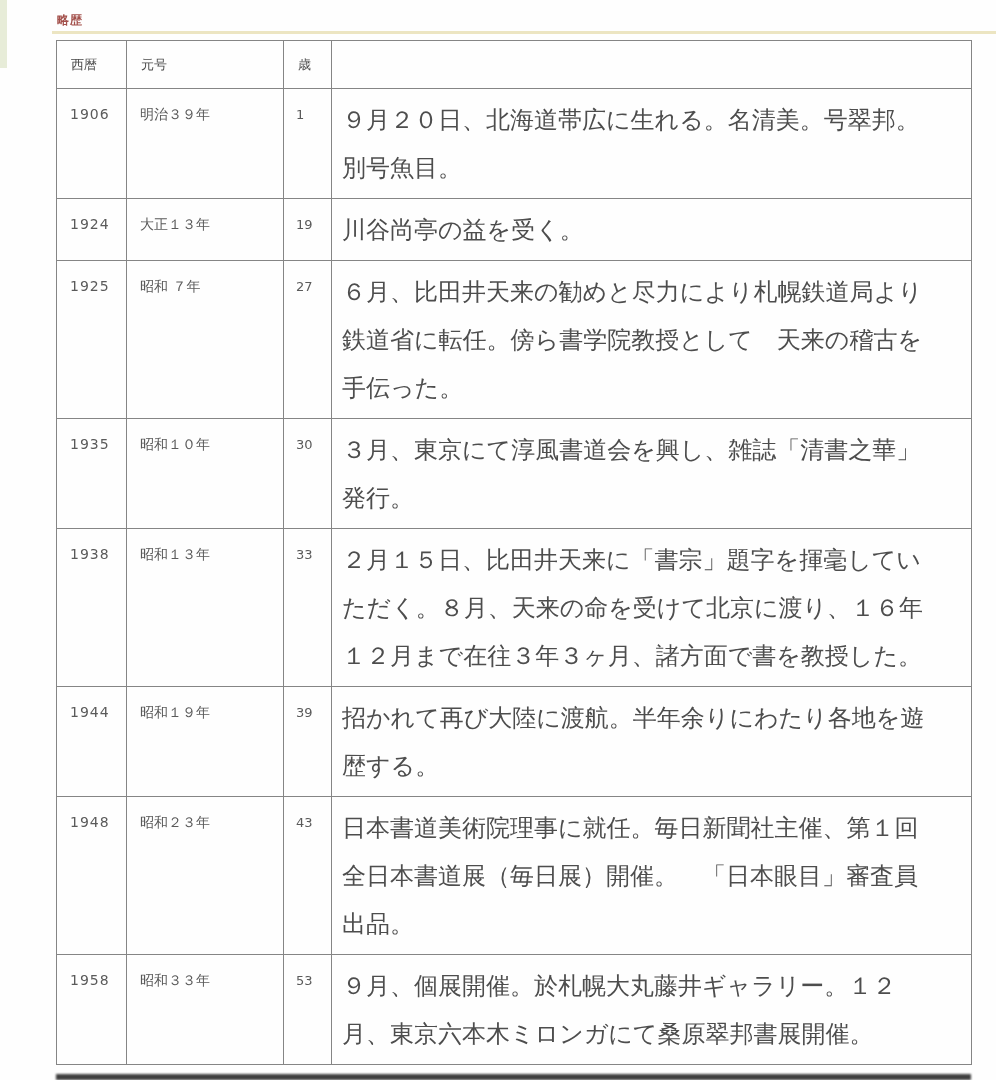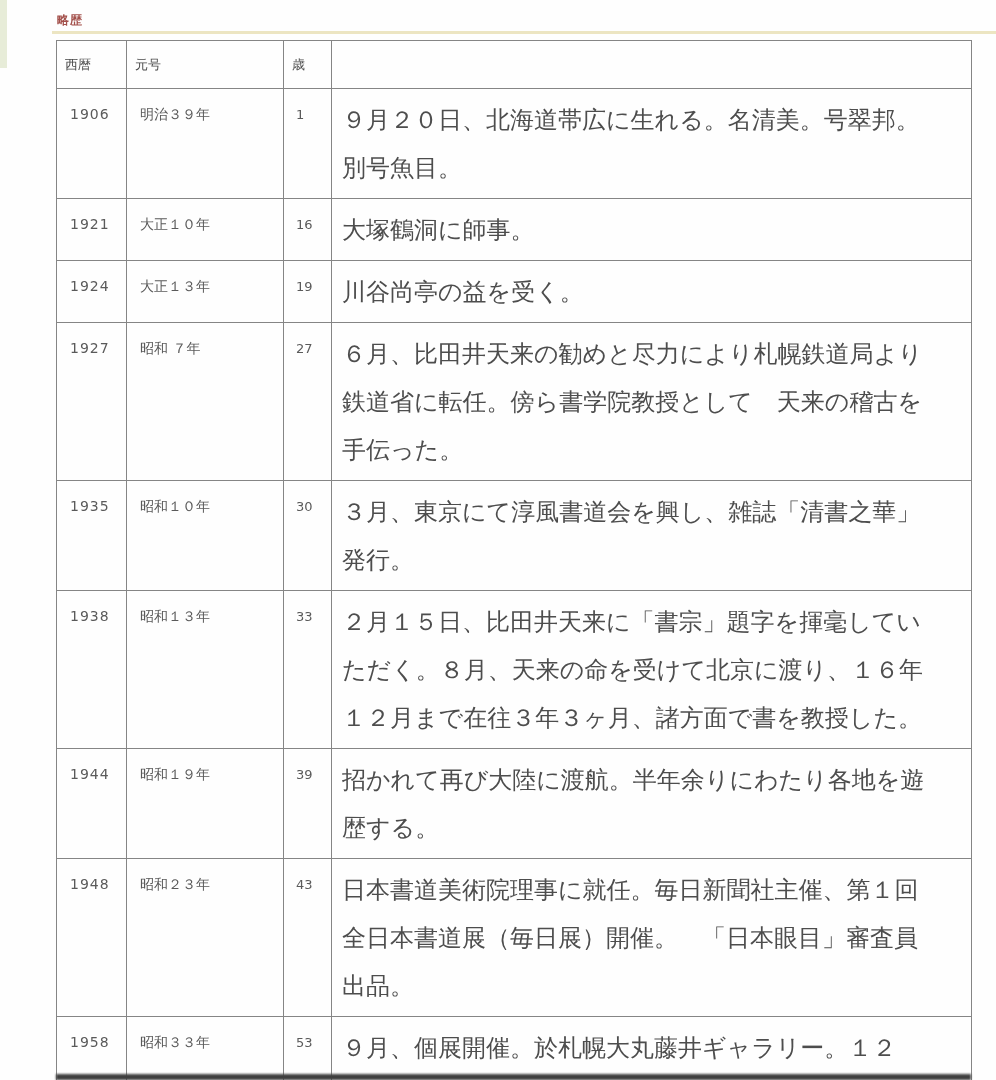--- a/index.html
+++ b/index.html
@@ -61,21 +61,21 @@
   col.c-desc { width: 640px; }
 
   th, td { border: 1px solid var(--border); }
 
   th {
     height: 48px;
     font-size: 13px;
     font-weight: normal;
     color: #4a4a4a;
     text-align: left;
-    padding-left: 8px;
+    padding-left: 14px;
     vertical-align: middle;
     margin-left: 44px;
   }
 
   td { vertical-align: top; }
 
   .year-cell {
     font-size: 14px;
     color: var(--subtext);
     padding: 17px 0 13px 13px;
@@ -136,36 +136,30 @@
     </thead>
     <tbody>
   <tr>
     <td class="year-cell">1906</td>
     <td class="era-cell">明治３９年</td>
     <td class="age-cell">1</td>
     <td class="desc-cell">９月２０日、北海道帯広に生れる。名清美。号翠邦。
 別号魚目。</td>
   </tr>
 
-  <tr>
-    <td class="year-cell">1921</td>
-    <td class="era-cell">大正１０年</td>
-    <td class="age-cell">16</td>
-    <td class="desc-cell">大塚鶴洞に師事。</td>
-  </tr>
 
   <tr>
     <td class="year-cell">1924</td>
     <td class="era-cell">大正１３年</td>
     <td class="age-cell">19</td>
     <td class="desc-cell">川谷尚亭の益を受く。</td>
   </tr>
 
   <tr>
-    <td class="year-cell">1927</td>
+    <td class="year-cell">1925</td>
     <td class="era-cell">昭和 ７年</td>
     <td class="age-cell">27</td>
     <td class="desc-cell">６月、比田井天来の勧めと尽力により札幌鉄道局より
 鉄道省に転任。傍ら書学院教授として　天来の稽古を
 手伝った。</td>
   </tr>
 
   <tr>
     <td class="year-cell">1935</td>
     <td class="era-cell">昭和１０年</td>

